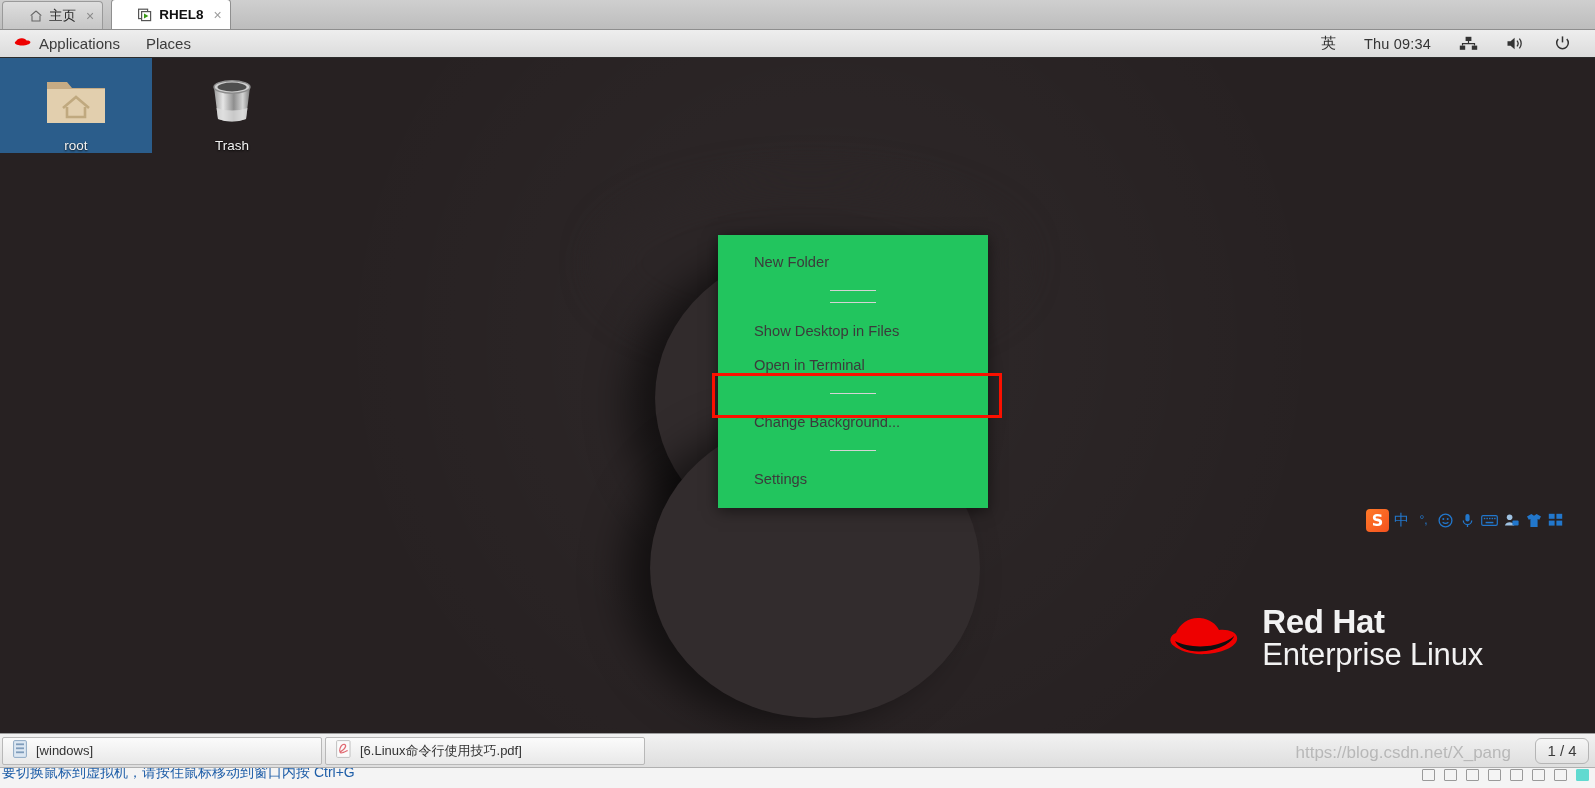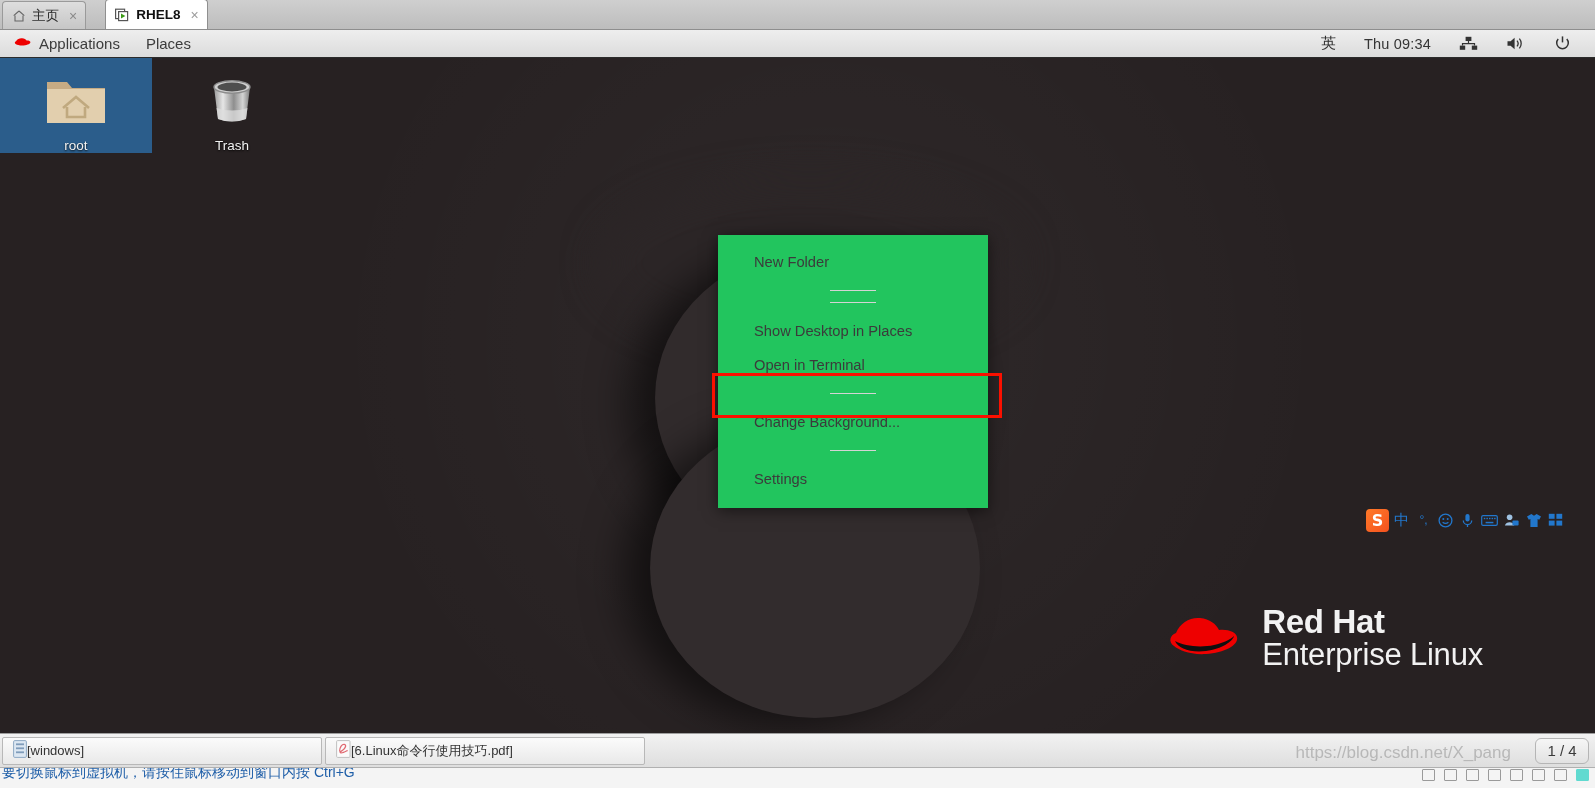--- a/index.html
+++ b/index.html
@@ -28,28 +28,28 @@
     border-bottom: 1px solid #8e8e8e;
     display: flex;
     align-items: flex-end;
     padding-left: 2px;
   }
   .vtab {
     height: 28px;
     display: flex;
     align-items: center;
     gap: 6px;
-    padding: 0 8px 0 9px;
+    padding: 0 8px 0 26px;
     font-size: 13.5px;
     color: #2c2c2c;
     border: 1px solid #9a9a9a;
     border-bottom: none;
     border-radius: 4px 4px 0 0;
     background: linear-gradient(#dedede, #c6c6c6);
-    margin-right: 19px;
+    margin-right: 8px;
     position: relative;
   }
   .vtab.active {
     background: #ffffff;
     font-weight: bold;
     color: #111;
     height: 30px;
     border-color: #8f8f8f;
   }
   .vtab .tab-close {
@@ -199,21 +199,21 @@
     left: 0; top: 733px;
     width: 1595px; height: 34px;
     background: linear-gradient(#f2f2f2, #dedede);
     border-top: 1px solid #9e9e9e;
     display: flex; align-items: center;
     padding: 0 2px;
     gap: 3px;
   }
   .taskbtn {
     height: 28px;
-    display: flex; align-items: center; 
+    display: flex; align-items: center; gap: 9px;
     padding: 0 10px;
     font-size: 13px; color: #333;
     background: linear-gradient(#fbfbfb, #e9e9e9);
     border: 1px solid #b8b8b8;
     border-radius: 2px;
     white-space: nowrap;
     overflow: hidden;
   }
   .taskbtn.w1 { width: 320px; }
   .taskbtn.w2 { width: 320px; }
@@ -403,21 +403,21 @@
         <span class="l1" style="display:block">Red Hat</span>
         <span class="l2" style="display:block">Enterprise Linux</span>
       </span>
     </div>
   </div>
 
   <div class="ctxmenu">
     <div class="ctxitem">New Folder</div>
     <div class="ctxsep"></div>
     <div class="ctxsep"></div>
-    <div class="ctxitem">Show Desktop in Places</div>
+    <div class="ctxitem">Show Desktop in Files</div>
     <div class="ctxitem">Open in Terminal</div>
     <div class="ctxsep"></div>
     <div class="ctxitem">Change Background...</div>
     <div class="ctxsep"></div>
     <div class="ctxitem">Settings</div>
   </div>
 
   <div class="hl-box"></div>
 
   <div class="imebar">

